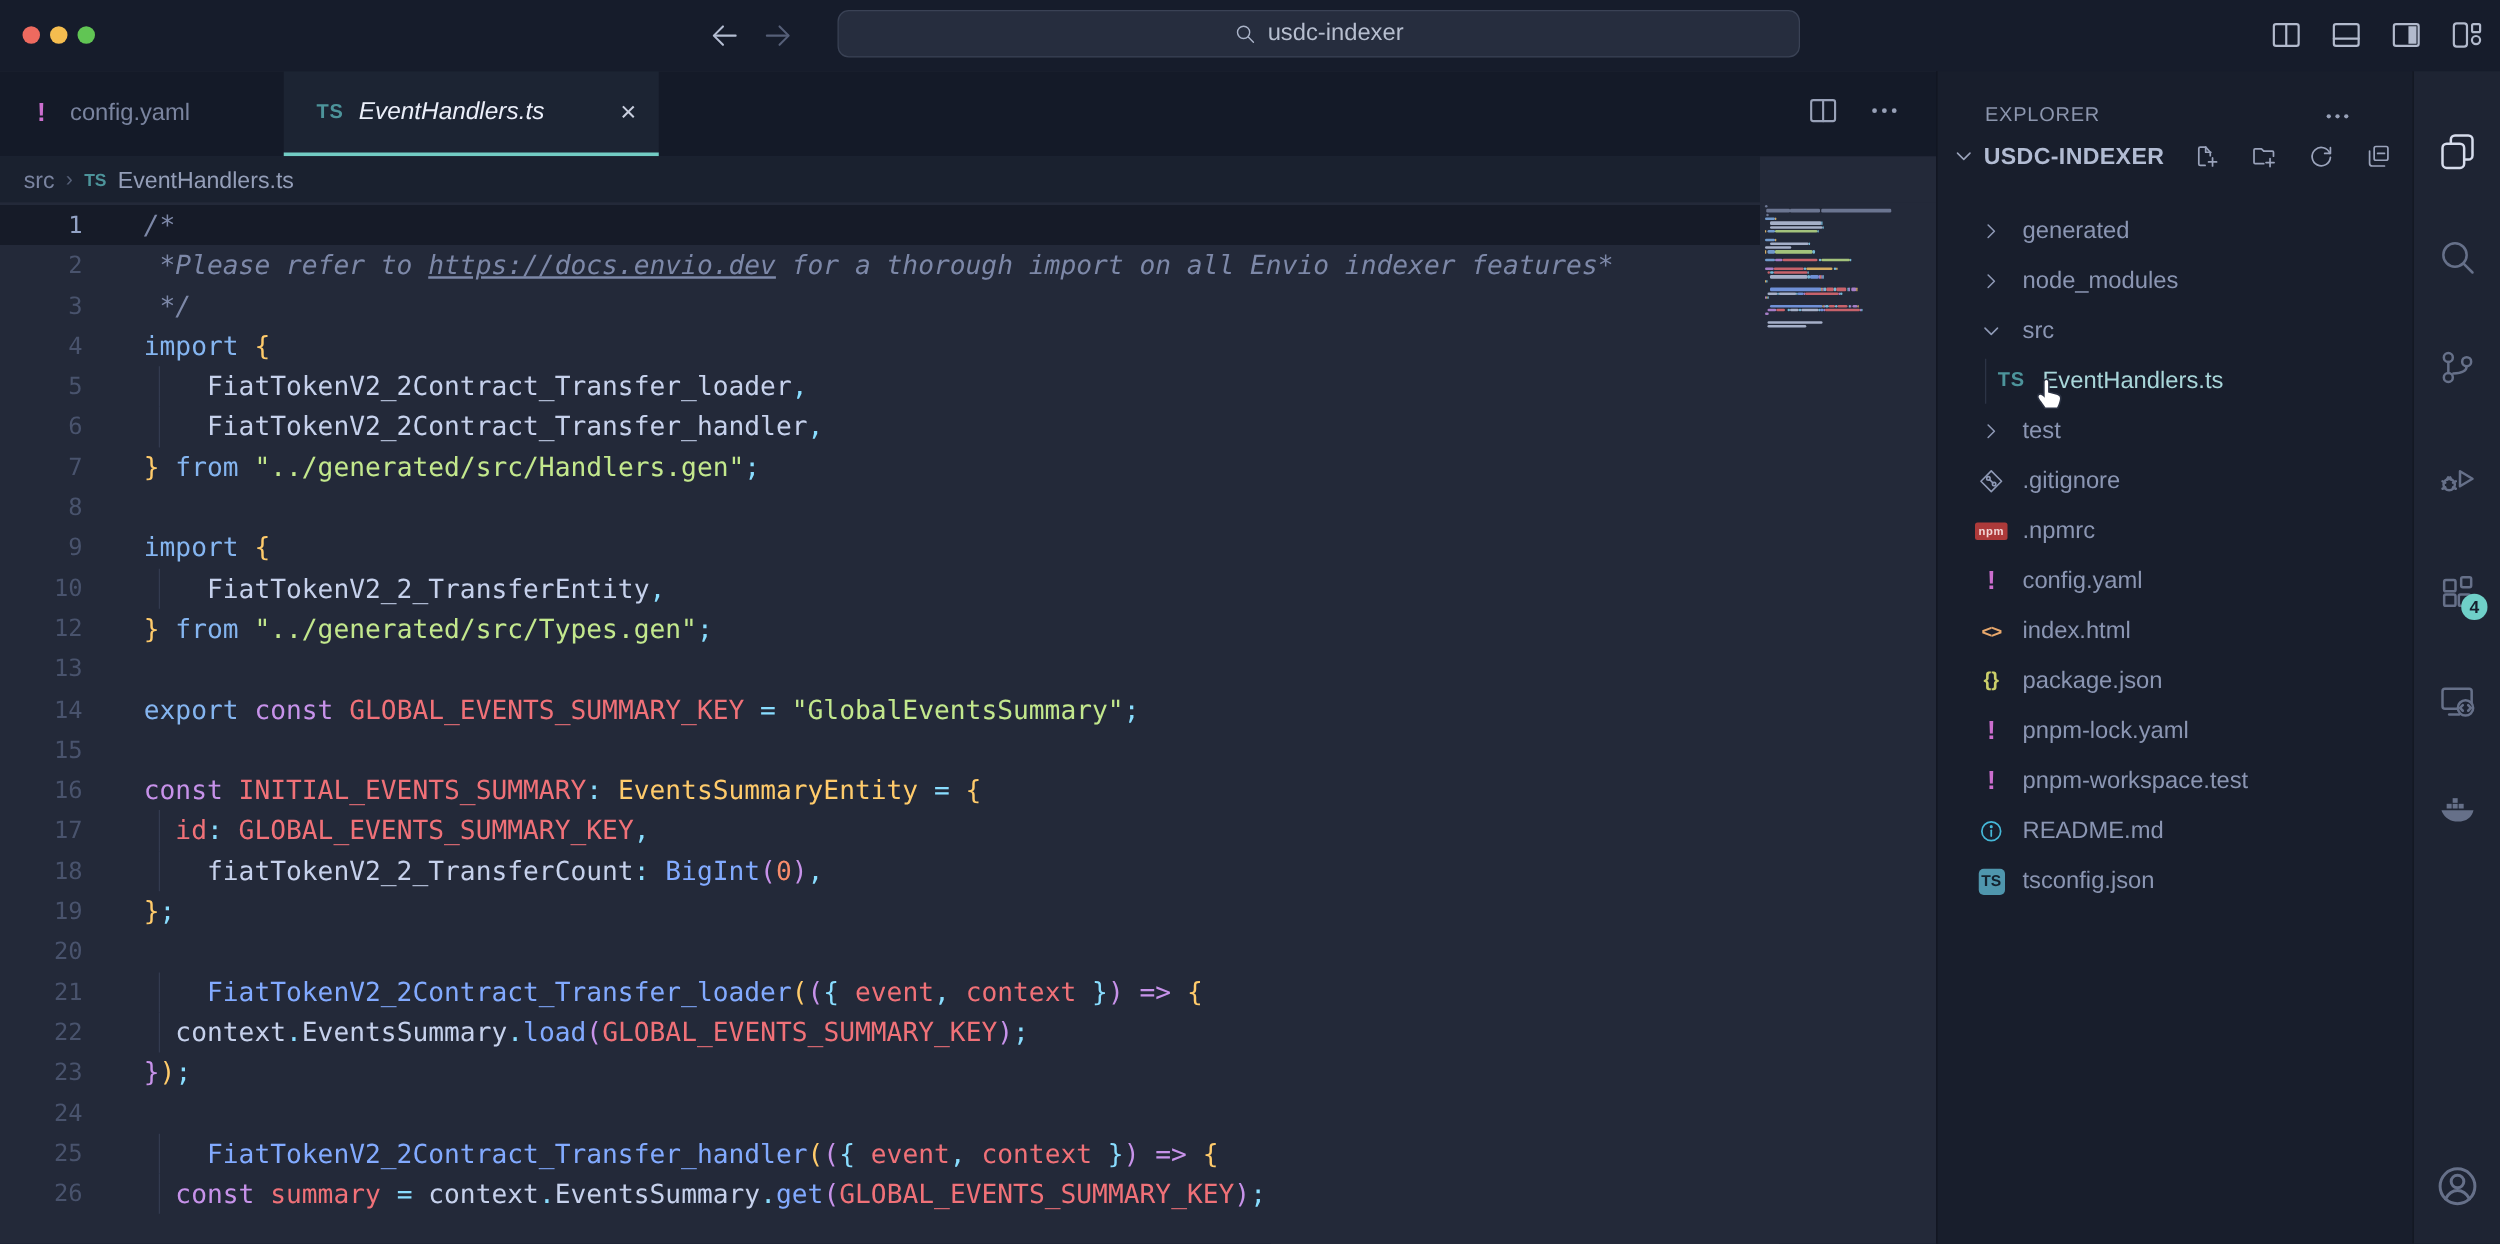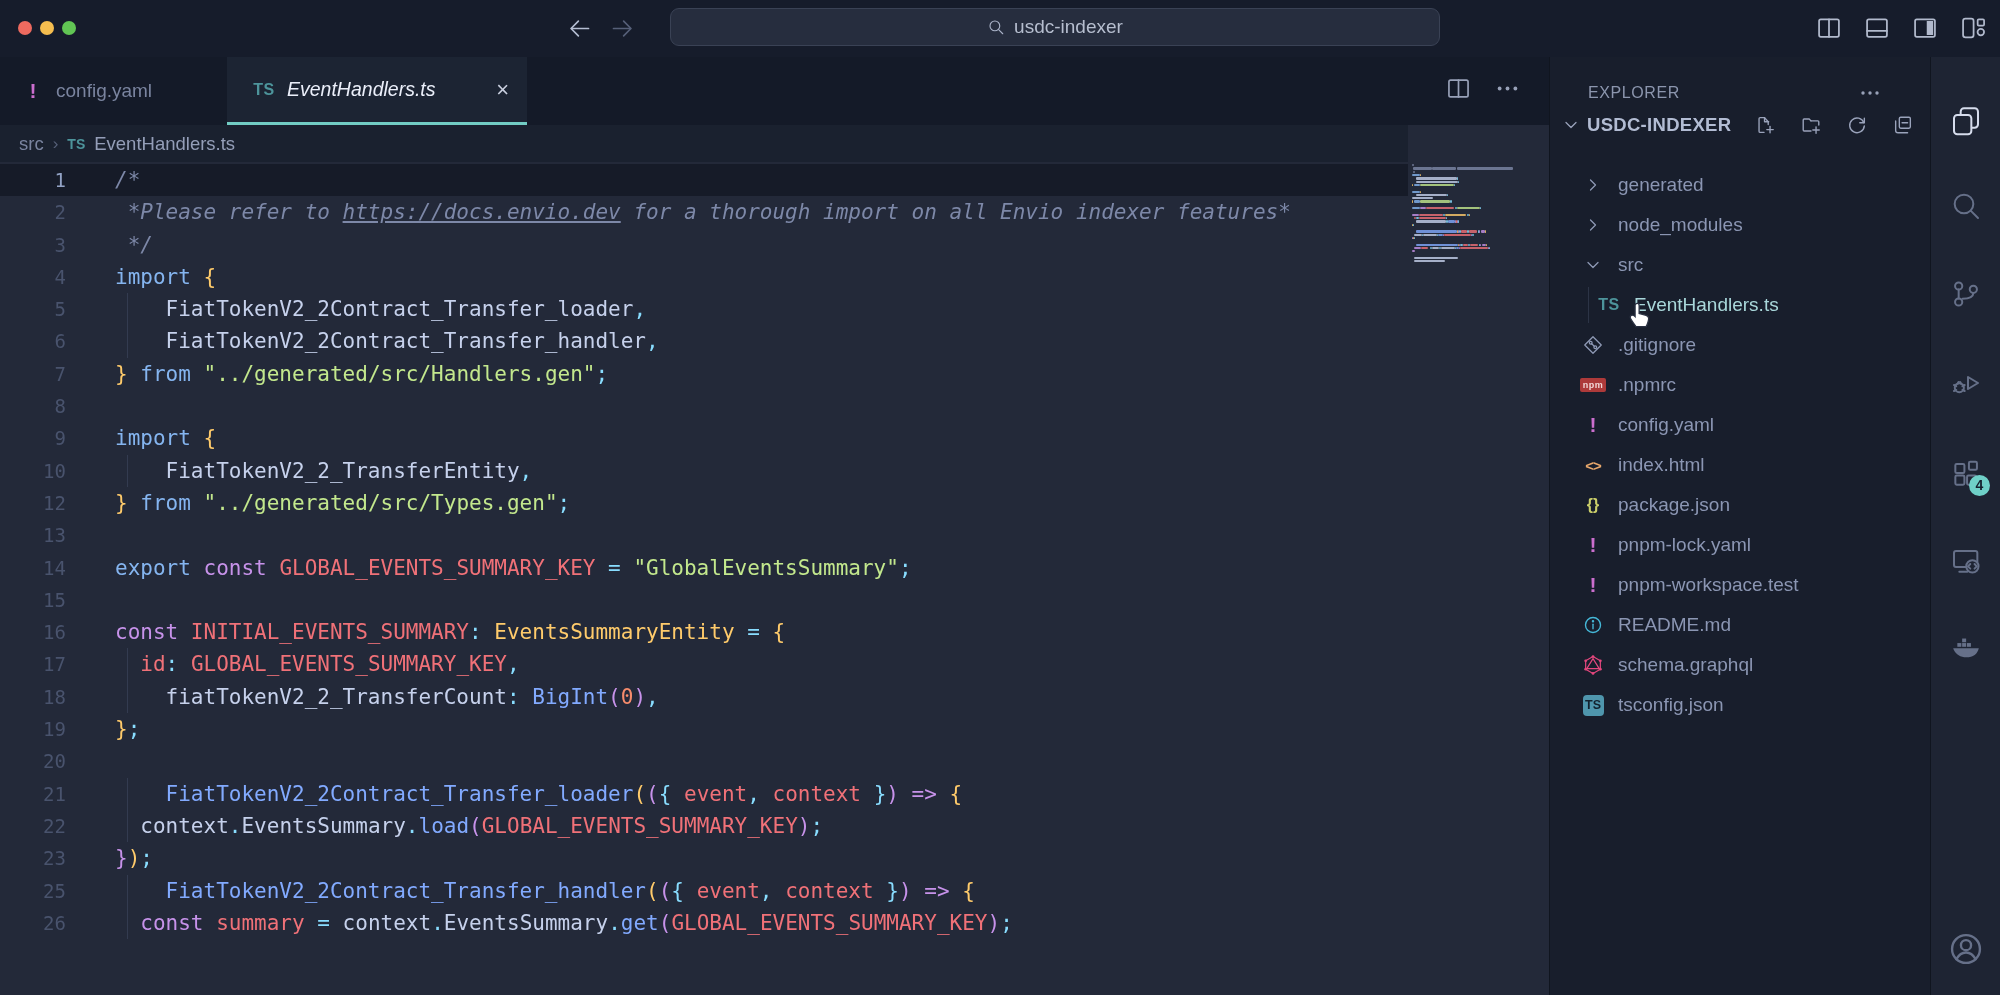--- a/index.html
+++ b/index.html
@@ -213,20 +213,21 @@
       <div class="line"><span class="ln">14</span><span class="code"><span class="tk-kw">export </span><span class="tk-kw2">const </span><span class="tk-const">GLOBAL_EVENTS_SUMMARY_KEY</span><span class="tk-pu"> = </span><span class="tk-str">"GlobalEventsSummary"</span><span class="tk-pu">;</span></span></div>
       <div class="line"><span class="ln">15</span><span class="code"></span></div>
       <div class="line"><span class="ln">16</span><span class="code"><span class="tk-kw2">const </span><span class="tk-const">INITIAL_EVENTS_SUMMARY</span><span class="tk-pu">: </span><span class="tk-type">EventsSummaryEntity</span><span class="tk-pu"> = </span><span class="tk-b1">{</span></span></div>
       <div class="line"><i class="guide"></i><span class="ln">17</span><span class="code"><span class="tk-const">  id</span><span class="tk-pu">: </span><span class="tk-const">GLOBAL_EVENTS_SUMMARY_KEY</span><span class="tk-pu">,</span></span></div>
       <div class="line"><i class="guide"></i><span class="ln">18</span><span class="code"><span class="tk-id">    fiatTokenV2_2_TransferCount</span><span class="tk-pu">: </span><span class="tk-fn">BigInt</span><span class="tk-b2">(</span><span class="tk-num">0</span><span class="tk-b2">)</span><span class="tk-pu">,</span></span></div>
       <div class="line"><span class="ln">19</span><span class="code"><span class="tk-b1">}</span><span class="tk-pu">;</span></span></div>
       <div class="line"><span class="ln">20</span><span class="code"></span></div>
       <div class="line"><i class="guide"></i><span class="ln">21</span><span class="code"><span class="tk-fn">    FiatTokenV2_2Contract_Transfer_loader</span><span class="tk-b1">(</span><span class="tk-b2">(</span><span class="tk-b3">{ </span><span class="tk-const">event</span><span class="tk-pu">, </span><span class="tk-const">context</span><span class="tk-b3"> }</span><span class="tk-b2">)</span><span class="tk-ar"> =&gt; </span><span class="tk-b1">{</span></span></div>
       <div class="line"><i class="guide"></i><span class="ln">22</span><span class="code"><span class="tk-id">  context</span><span class="tk-pu">.</span><span class="tk-id">EventsSummary</span><span class="tk-pu">.</span><span class="tk-fn">load</span><span class="tk-b2">(</span><span class="tk-const">GLOBAL_EVENTS_SUMMARY_KEY</span><span class="tk-b2">)</span><span class="tk-pu">;</span></span></div>
       <div class="line"><span class="ln">23</span><span class="code"><span class="tk-b2">}</span><span class="tk-b1">)</span><span class="tk-pu">;</span></span></div>
+      <div class="line"><span class="ln">24</span><span class="code"></span></div>
       <div class="line"><i class="guide"></i><span class="ln">25</span><span class="code"><span class="tk-fn">    FiatTokenV2_2Contract_Transfer_handler</span><span class="tk-b1">(</span><span class="tk-b2">(</span><span class="tk-b3">{ </span><span class="tk-const">event</span><span class="tk-pu">, </span><span class="tk-const">context</span><span class="tk-b3"> }</span><span class="tk-b2">)</span><span class="tk-ar"> =&gt; </span><span class="tk-b1">{</span></span></div>
       <div class="line"><i class="guide"></i><span class="ln">26</span><span class="code"><span class="tk-kw2">  const </span><span class="tk-const">summary</span><span class="tk-pu"> = </span><span class="tk-id">context</span><span class="tk-pu">.</span><span class="tk-id">EventsSummary</span><span class="tk-pu">.</span><span class="tk-fn">get</span><span class="tk-b2">(</span><span class="tk-const">GLOBAL_EVENTS_SUMMARY_KEY</span><span class="tk-b2">)</span><span class="tk-pu">;</span></span></div>
     </div>
   <div class="minimap" id="minimap">
       <div class="mm-row"><span class="mm-bar" style="width: 2.2px; background: rgb(125, 136, 168);"></span></div>
       <div class="mm-row"><span class="mm-sp" style="width: 1.1px;"></span><span class="mm-bar" style="width: 18.7px; background: rgb(125, 136, 168);"></span><span class="mm-bar" style="width: 24.2px; background: rgb(125, 136, 168);"></span><span class="mm-sp" style="width: 1.1px;"></span><span class="mm-bar" style="width: 56.1px; background: rgb(125, 136, 168);"></span></div>
       <div class="mm-row"><span class="mm-sp" style="width: 1.1px;"></span><span class="mm-bar" style="width: 2.2px; background: rgb(125, 136, 168);"></span></div>
       <div class="mm-row"><span class="mm-bar" style="width: 7.7px; background: rgb(133, 181, 240);"></span><span class="mm-bar" style="width: 1.1px; background: rgb(255, 203, 107);"></span></div>
       <div class="mm-row"><span class="mm-sp" style="width: 4.4px;"></span><span class="mm-bar" style="width: 40.7px; background: rgb(198, 209, 236);"></span><span class="mm-bar" style="width: 1.1px; background: rgb(137, 221, 255);"></span></div>
       <div class="mm-row"><span class="mm-sp" style="width: 4.4px;"></span><span class="mm-bar" style="width: 41.8px; background: rgb(198, 209, 236);"></span><span class="mm-bar" style="width: 1.1px; background: rgb(137, 221, 255);"></span></div>
@@ -339,20 +340,30 @@
         <span class="tlbl">src</span>
       </div>
       <div class="trow nested active-file">
         <span class="ico">
           <span class="ts-text" style="display: inline-flex; align-items: center; justify-content: center;">TS</span>
         </span>
         <span class="tlbl">EventHandlers.ts</span>
       </div>
       <div class="trow">
         <span class="ico">
+          <span class="chev">
+            <svg viewBox="0 0 24 24" width="100%" height="100%" fill="none" stroke="currentColor" stroke-width="1.5" stroke-linecap="round" stroke-linejoin="round">
+              <path d="M9 6l6 6-6 6"></path>
+            </svg>
+          </span>
+        </span>
+        <span class="tlbl">test</span>
+      </div>
+      <div class="trow">
+        <span class="ico">
           <span style="display: inline-flex; align-items: center; justify-content: center; width: 22px; height: 22px;">
             <svg viewBox="0 0 24 24" width="100%" height="100%" fill="none" stroke="currentColor" stroke-width="1.5" stroke-linecap="round" stroke-linejoin="round">
               <g stroke="#8e99b5" stroke-width="1.4">
                 <path d="M12 3l9 9-9 9-9-9z"></path>
                 <circle cx="9.5" cy="9.5" r="1.5"></circle>
                 <circle cx="14.5" cy="14.5" r="1.5"></circle>
                 <path d="M10.6 10.6l2.8 2.8"></path>
               </g>
             </svg>
           </span>
@@ -404,41 +415,20 @@
                 <path d="M12 11.2v5"></path>
                 <circle cx="12" cy="8" r=".6" fill="#45b8d8"></circle>
               </g>
             </svg>
           </span>
         </span>
         <span class="tlbl">README.md</span>
       </div>
       <div class="trow">
         <span class="ico">
-          <span style="display: inline-flex; align-items: center; justify-content: center; width: 22px; height: 22px;">
-            <svg viewBox="0 0 24 24" width="100%" height="100%" fill="none" stroke="currentColor" stroke-width="1.5" stroke-linecap="round" stroke-linejoin="round">
-              <g stroke="#e5477e" stroke-width="1.3">
-                <polygon points="12,2.8 20,7.4 20,16.6 12,21.2 4,16.6 4,7.4"></polygon>
-                <polygon points="12,5 18.8,16 5.2,16"></polygon>
-              </g>
-              <g fill="#e5477e" stroke="none">
-                <circle cx="12" cy="2.8" r="1.5"></circle>
-                <circle cx="20" cy="7.4" r="1.5"></circle>
-                <circle cx="20" cy="16.6" r="1.5"></circle>
-                <circle cx="12" cy="21.2" r="1.5"></circle>
-                <circle cx="4" cy="16.6" r="1.5"></circle>
-                <circle cx="4" cy="7.4" r="1.5"></circle>
-              </g>
-            </svg>
-          </span>
-        </span>
-        <span class="tlbl">schema.graphql</span>
-      </div>
-      <div class="trow">
-        <span class="ico">
           <span class="ts-badge" style="display: inline-flex; align-items: center; justify-content: center;">TS</span>
         </span>
         <span class="tlbl">tsconfig.json</span>
       </div>
     </div>
   <span class="hand-cursor">
     <svg width="24" height="26" viewBox="0 0 16 18">
         <path d="M6 1c.8 0 1.4.6 1.4 1.4V8l4.8 1.2c1 .3 1.8 1 1.8 2.2 0 .6-.2 1.6-.5 2.6-.3 1.1-.8 2.3-1.3 3H5.2c-.6-1-1.6-2.3-2.4-3.4C2 12.5 1.2 11.4 1.2 10.6c0-.9.7-1.5 1.5-1.5.6 0 1.2.3 1.9 1V2.4C4.6 1.6 5.2 1 6 1z" fill="#ffffff" stroke="#2a3142" stroke-width="0.9"></path>
       </svg>
   </span>

